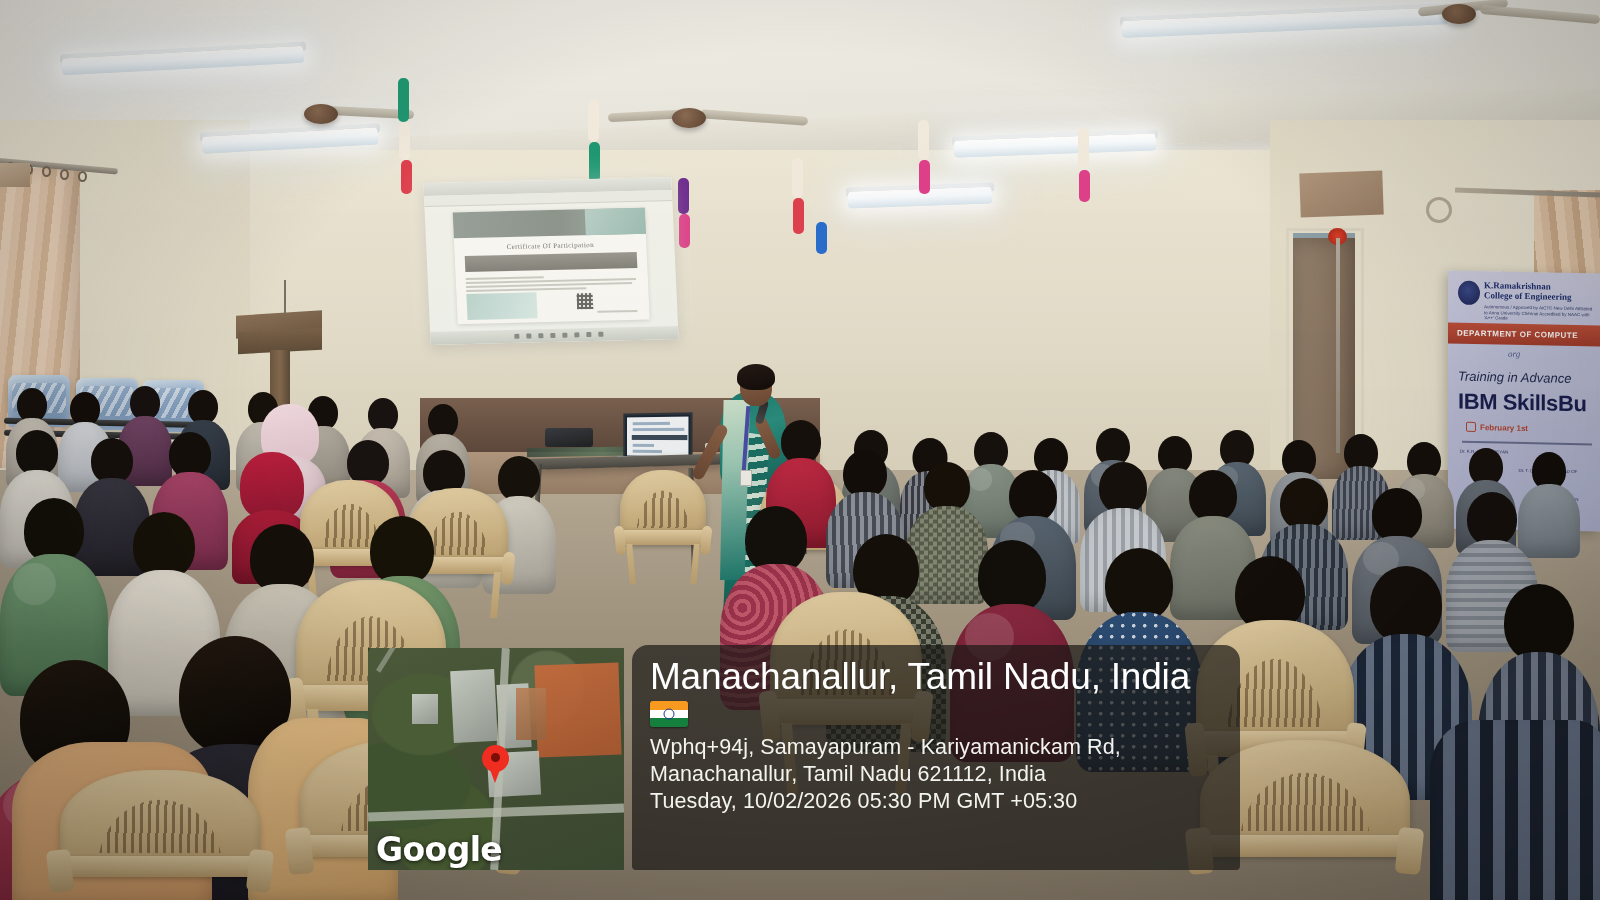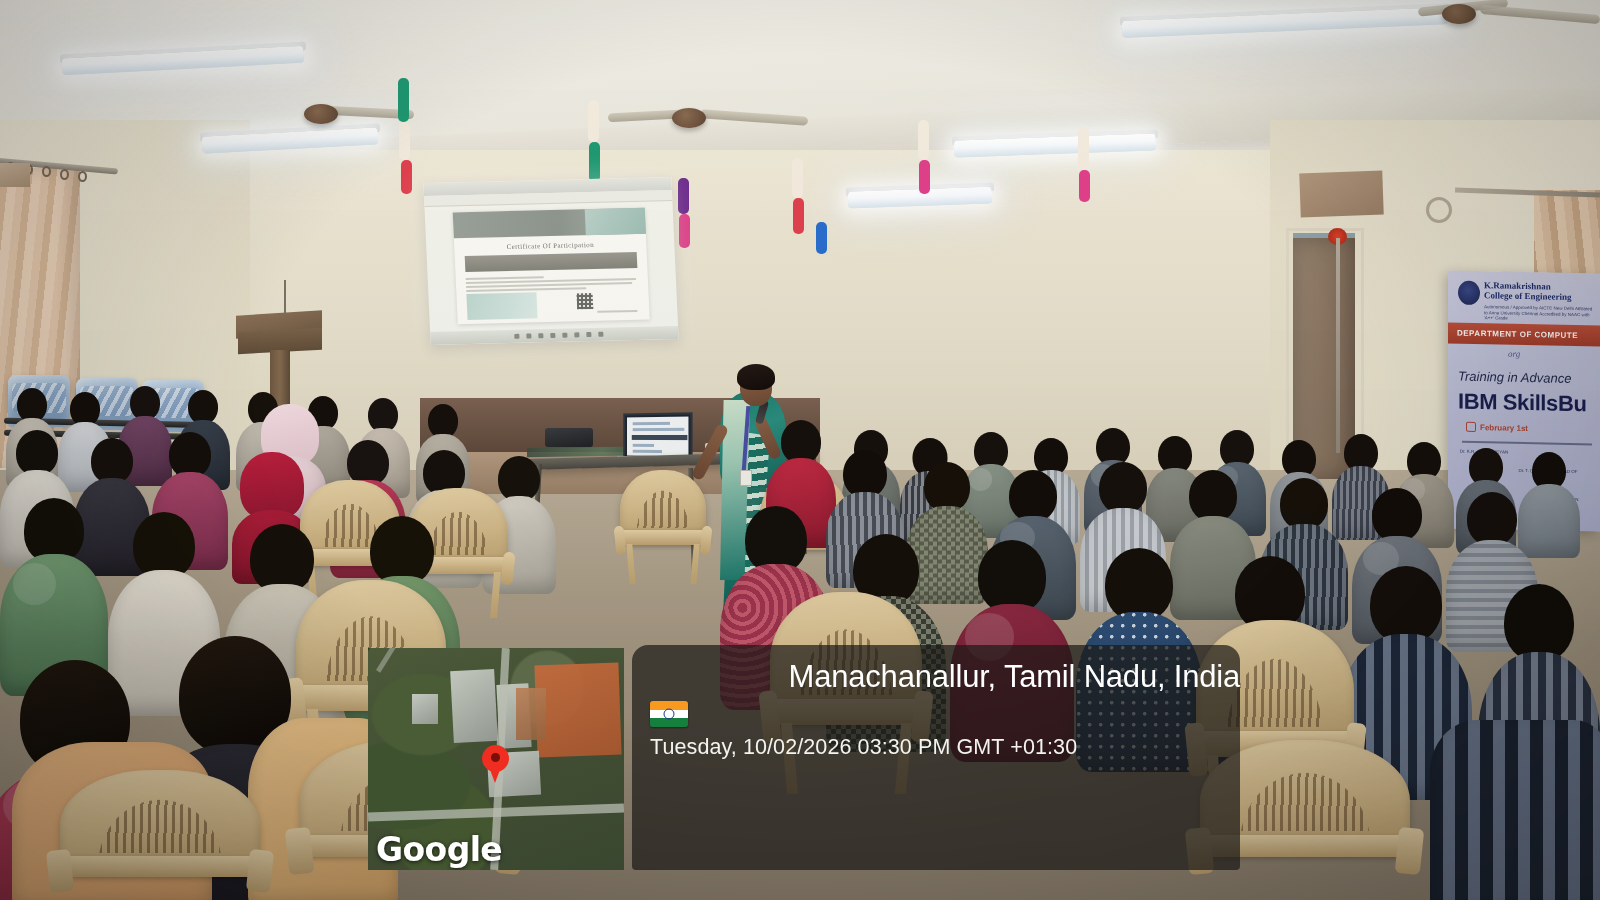--- a/index.html
+++ b/index.html
@@ -468,23 +468,22 @@
     color:#f2f2ee; font-size:20px; letter-spacing:.2px; white-space:nowrap;
   }
 
   .gps-card {
     position:absolute; left:632px; top:645px; width:608px; height:225px;
     background:rgba(26,24,21,.70);
     border-radius:16px 16px 4px 4px;
     padding:14px 0 0 18px;
   }
   .gps-place {
-    color:#fff; font-size:31px; line-height:36px; letter-spacing:-.2px;
+    color:#fff; font-size:37px; line-height:36px; letter-spacing:-.2px;
     white-space:nowrap;
-    text-align:right;
   }
   .gps-flag-row { margin-top:2px; height:34px; display:flex; align-items:center; }
   .gps-flag {
     width:38px; height:26px; border-radius:3px; overflow:hidden;
     position:relative; box-shadow:0 1px 2px rgba(0,0,0,.45);
     background:linear-gradient(180deg,#f89a20 0 34%,#fff 34% 66%,#15803d 66% 100%);
   }
   .gps-flag::after {
     content:""; position:absolute; left:50%; top:50%;
     transform:translate(-50%,-50%);
@@ -1111,17 +1110,19 @@
     </div>
     <div class="map-google">Google</div>
   </div>
 
   <div class="gps-card">
     <div class="gps-place">Manachanallur, Tamil Nadu, India</div>
     <div class="gps-flag-row">
       <div class="gps-flag"></div>
     </div>
     <div class="gps-lines">
-      <div class="gps-line">Tuesday, 10/02/2026 03:30 PM GMT +01:30</div>
+      <div class="gps-line">Wphq+94j, Samayapuram - Kariyamanickam Rd,</div>
+      <div class="gps-line">Manachanallur, Tamil Nadu 621112, India</div>
+      <div class="gps-line">Tuesday, 10/02/2026 05:30 PM GMT +05:30</div>
     </div>
   </div>
 
 </div>
 
 </body></html>

